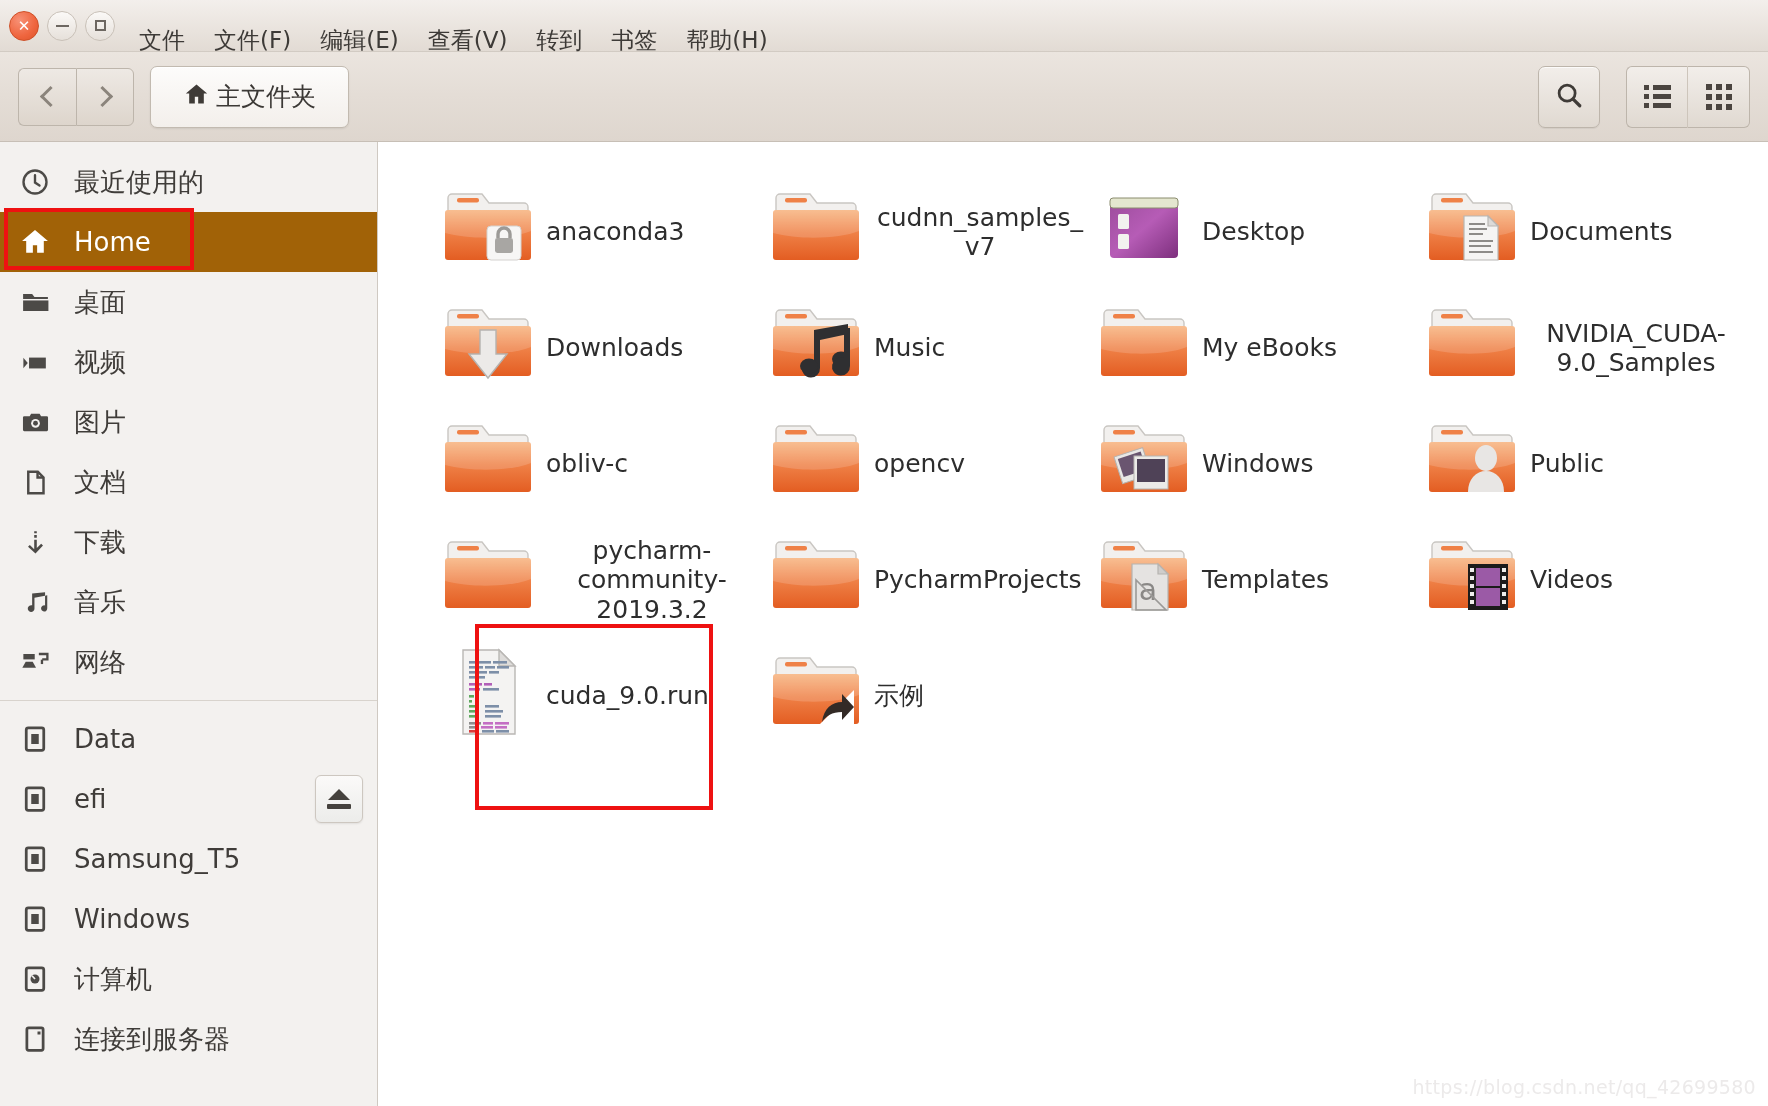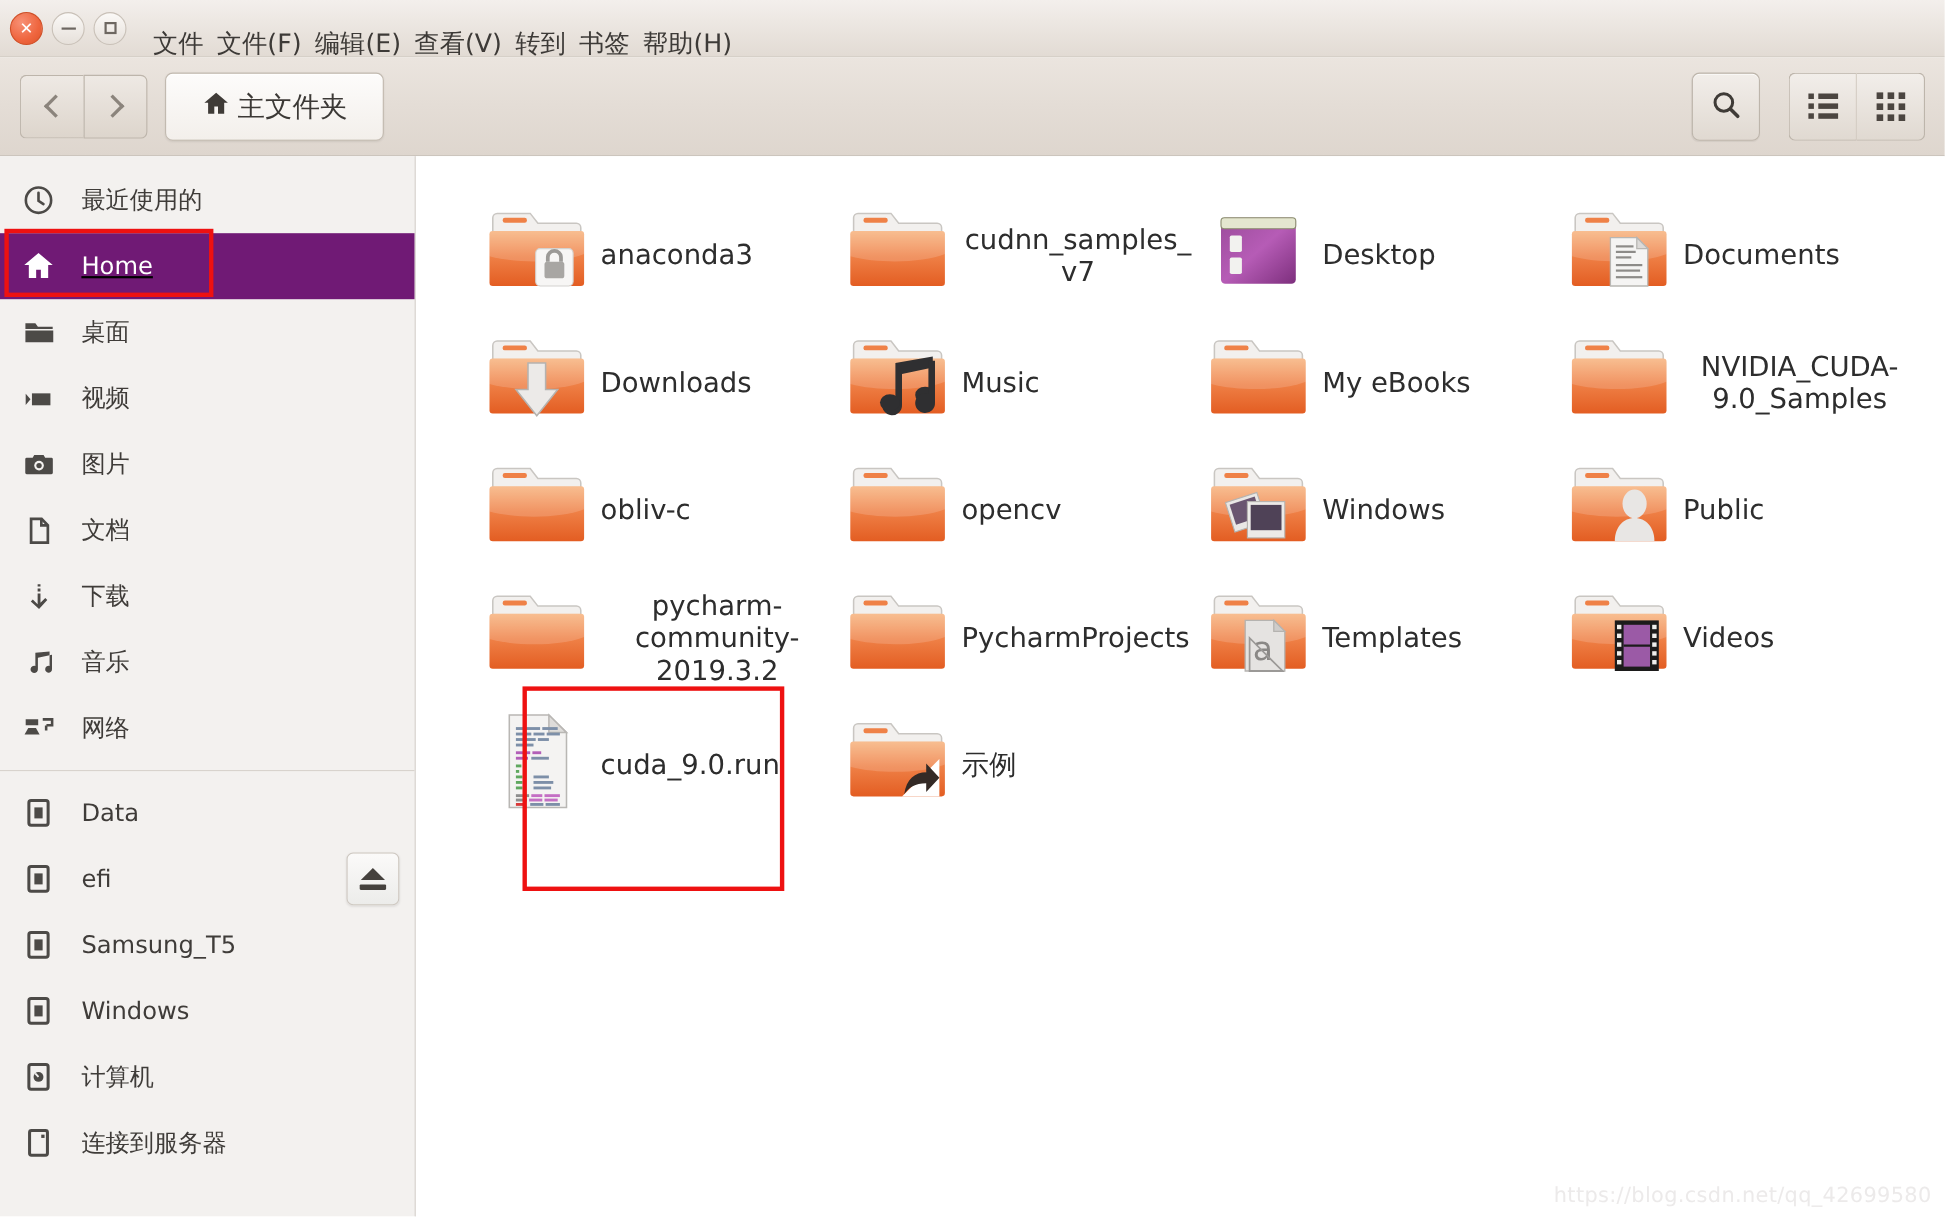--- a/index.html
+++ b/index.html
@@ -32,21 +32,21 @@
     background: radial-gradient(circle at 34% 30%, #f79176 0%, #ef663f 58%, #dd5228 100%);
     color: #ffffff; border: 1px solid #cf4f27; font-weight: bold;
   }
   .wctl.min, .wctl.max {
     background: linear-gradient(to bottom, #fbf9f7, #e6e0da);
     color: #6d6761;
   }
   .wctl.max .sq { width: 11px; height: 11px; border: 2px solid #6d6761; }
   .wctl.min .dash { width: 13px; height: 2px; background: #6d6761; }
 
-  .menubar { display: flex; align-items: center; margin-left: 22px; gap: 8px; margin-top: 29px; }
+  .menubar { display: flex; align-items: center; margin-left: 22px; gap: 25px; margin-top: 29px; }
   .menu-item {
     font-size: 23px; color: #3d3a37; line-height: 1;
     padding: 3px 2px; white-space: nowrap;
   }
 
   
   .toolbar {
     height: 90px;
     flex: 0 0 90px;
     background: linear-gradient(to bottom, #ebe5df 0%, #e4ddd6 48%, #ded6ce 100%);
@@ -123,22 +123,22 @@
     position: relative;
     overflow: hidden;
   }
   .side-item {
     height: 60px;
     display: flex; align-items: center;
     padding-left: 18px;
     gap: 22px;
     position: relative;
   }
-  .side-item .s-label { font-size: 22px; color: #3f3c39; white-space: nowrap; }
-  .side-item.active { background: #701a75; text-decoration: underline; }
+  .side-item .s-label { font-size: 26px; color: #3f3c39; white-space: nowrap; }
+  .side-item.active { background: #a16207; }
   .side-item.active .s-label { color: #ffffff; }
   .side-item.active svg { fill: #ffffff; }
   .side-icon { width: 34px; display: flex; align-items: center; justify-content: center; flex: 0 0 34px; }
   .side-icon svg { fill: #4c4a47; }
   .side-divider { height: 1px; background: #d8d3cd; margin: 8px 0; }
   .eject-btn {
     position: absolute; right: 14px; top: 50%; transform: translateY(-50%);
     width: 48px; height: 48px;
     background: linear-gradient(to bottom, #fbfaf9, #ececea);
     border: 1px solid #cdc7c0; border-radius: 6px;

